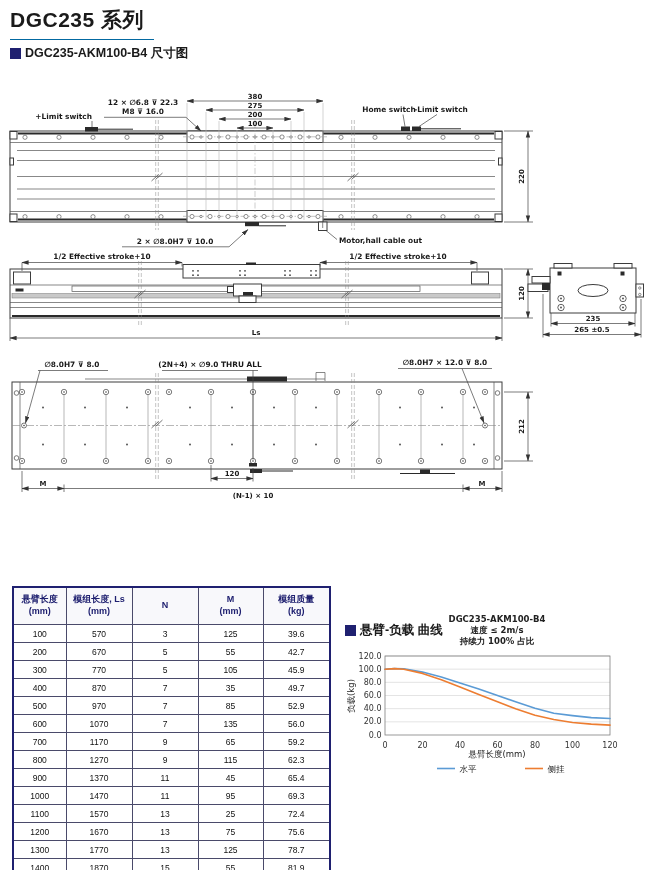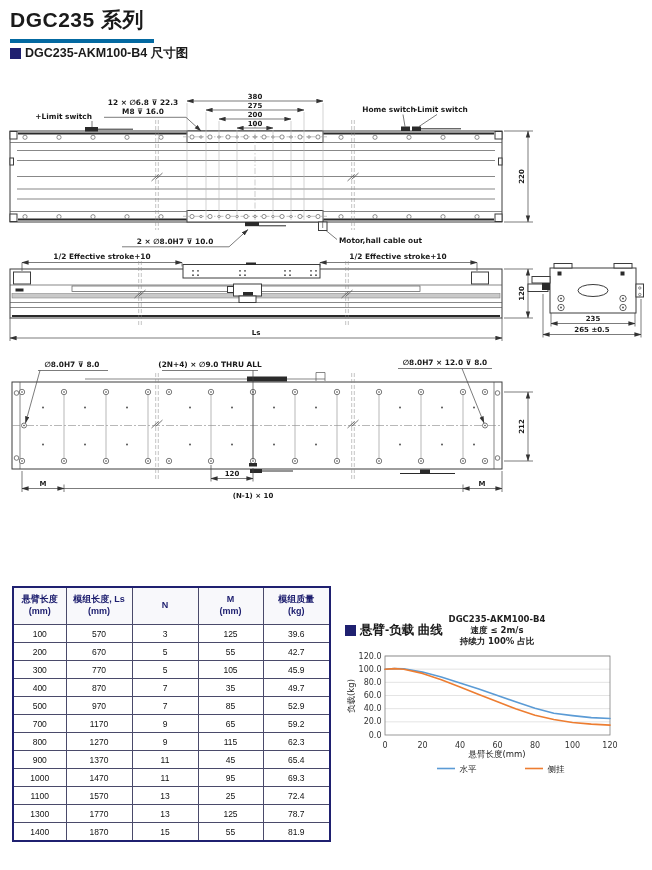--- a/index.html
+++ b/index.html
@@ -1,19 +1,19 @@
 <!DOCTYPE html>
 <html><head>
 <meta charset="utf-8">
 <style>
   html,body{margin:0;padding:0;background:#fff;}
   .page{position:relative;width:652px;height:870px;background:#fff;overflow:hidden;
         font-family:"Liberation Sans","DejaVu Sans",sans-serif;color:#1a1a1a;}
   .title{position:absolute;left:10px;top:6px;font-size:21px;font-weight:bold;
-         border-bottom:4px solid #0369a1;padding:0 10px 5px 0;letter-spacing:.5px;}
+         border-bottom:1px solid #0369a1;padding:0 10px 5px 0;letter-spacing:.5px;}
   .sechead{position:absolute;display:flex;align-items:center;gap:4px;font-size:12.5px;font-weight:bold;}
   .sq{width:11px;height:11px;background:#1f2070;flex:0 0 auto;}
   .sub{left:10px;top:45px;}
   .charthead{left:345px;top:585px;margin-top:37px;}
   svg{display:block;}
   .ln{stroke:#3c3c3c;stroke-width:1;fill:#fff;}
   .ln2{stroke:#555;stroke-width:.7;fill:none;}
   .dim{stroke:#444;stroke-width:.7;fill:none;}
   .dark{fill:#2a2a2a;stroke:none;}
   .dimtxt{font:600 7px "DejaVu Sans",sans-serif;fill:#1a1a1a;}
@@ -526,20 +526,27 @@
           <td>49.7</td>
         </tr>
         <tr>
           <td>500</td>
           <td>970</td>
           <td>7</td>
           <td>85</td>
           <td>52.9</td>
         </tr>
         <tr>
+          <td>600</td>
+          <td>1070</td>
+          <td>7</td>
+          <td>135</td>
+          <td>56.0</td>
+        </tr>
+        <tr>
           <td>700</td>
           <td>1170</td>
           <td>9</td>
           <td>65</td>
           <td>59.2</td>
         </tr>
         <tr>
           <td>800</td>
           <td>1270</td>
           <td>9</td>
@@ -559,20 +566,27 @@
           <td>11</td>
           <td>95</td>
           <td>69.3</td>
         </tr>
         <tr>
           <td>1100</td>
           <td>1570</td>
           <td>13</td>
           <td>25</td>
           <td>72.4</td>
+        </tr>
+        <tr>
+          <td>1200</td>
+          <td>1670</td>
+          <td>13</td>
+          <td>75</td>
+          <td>75.6</td>
         </tr>
         <tr>
           <td>1300</td>
           <td>1770</td>
           <td>13</td>
           <td>125</td>
           <td>78.7</td>
         </tr>
         <tr>
           <td>1400</td>

